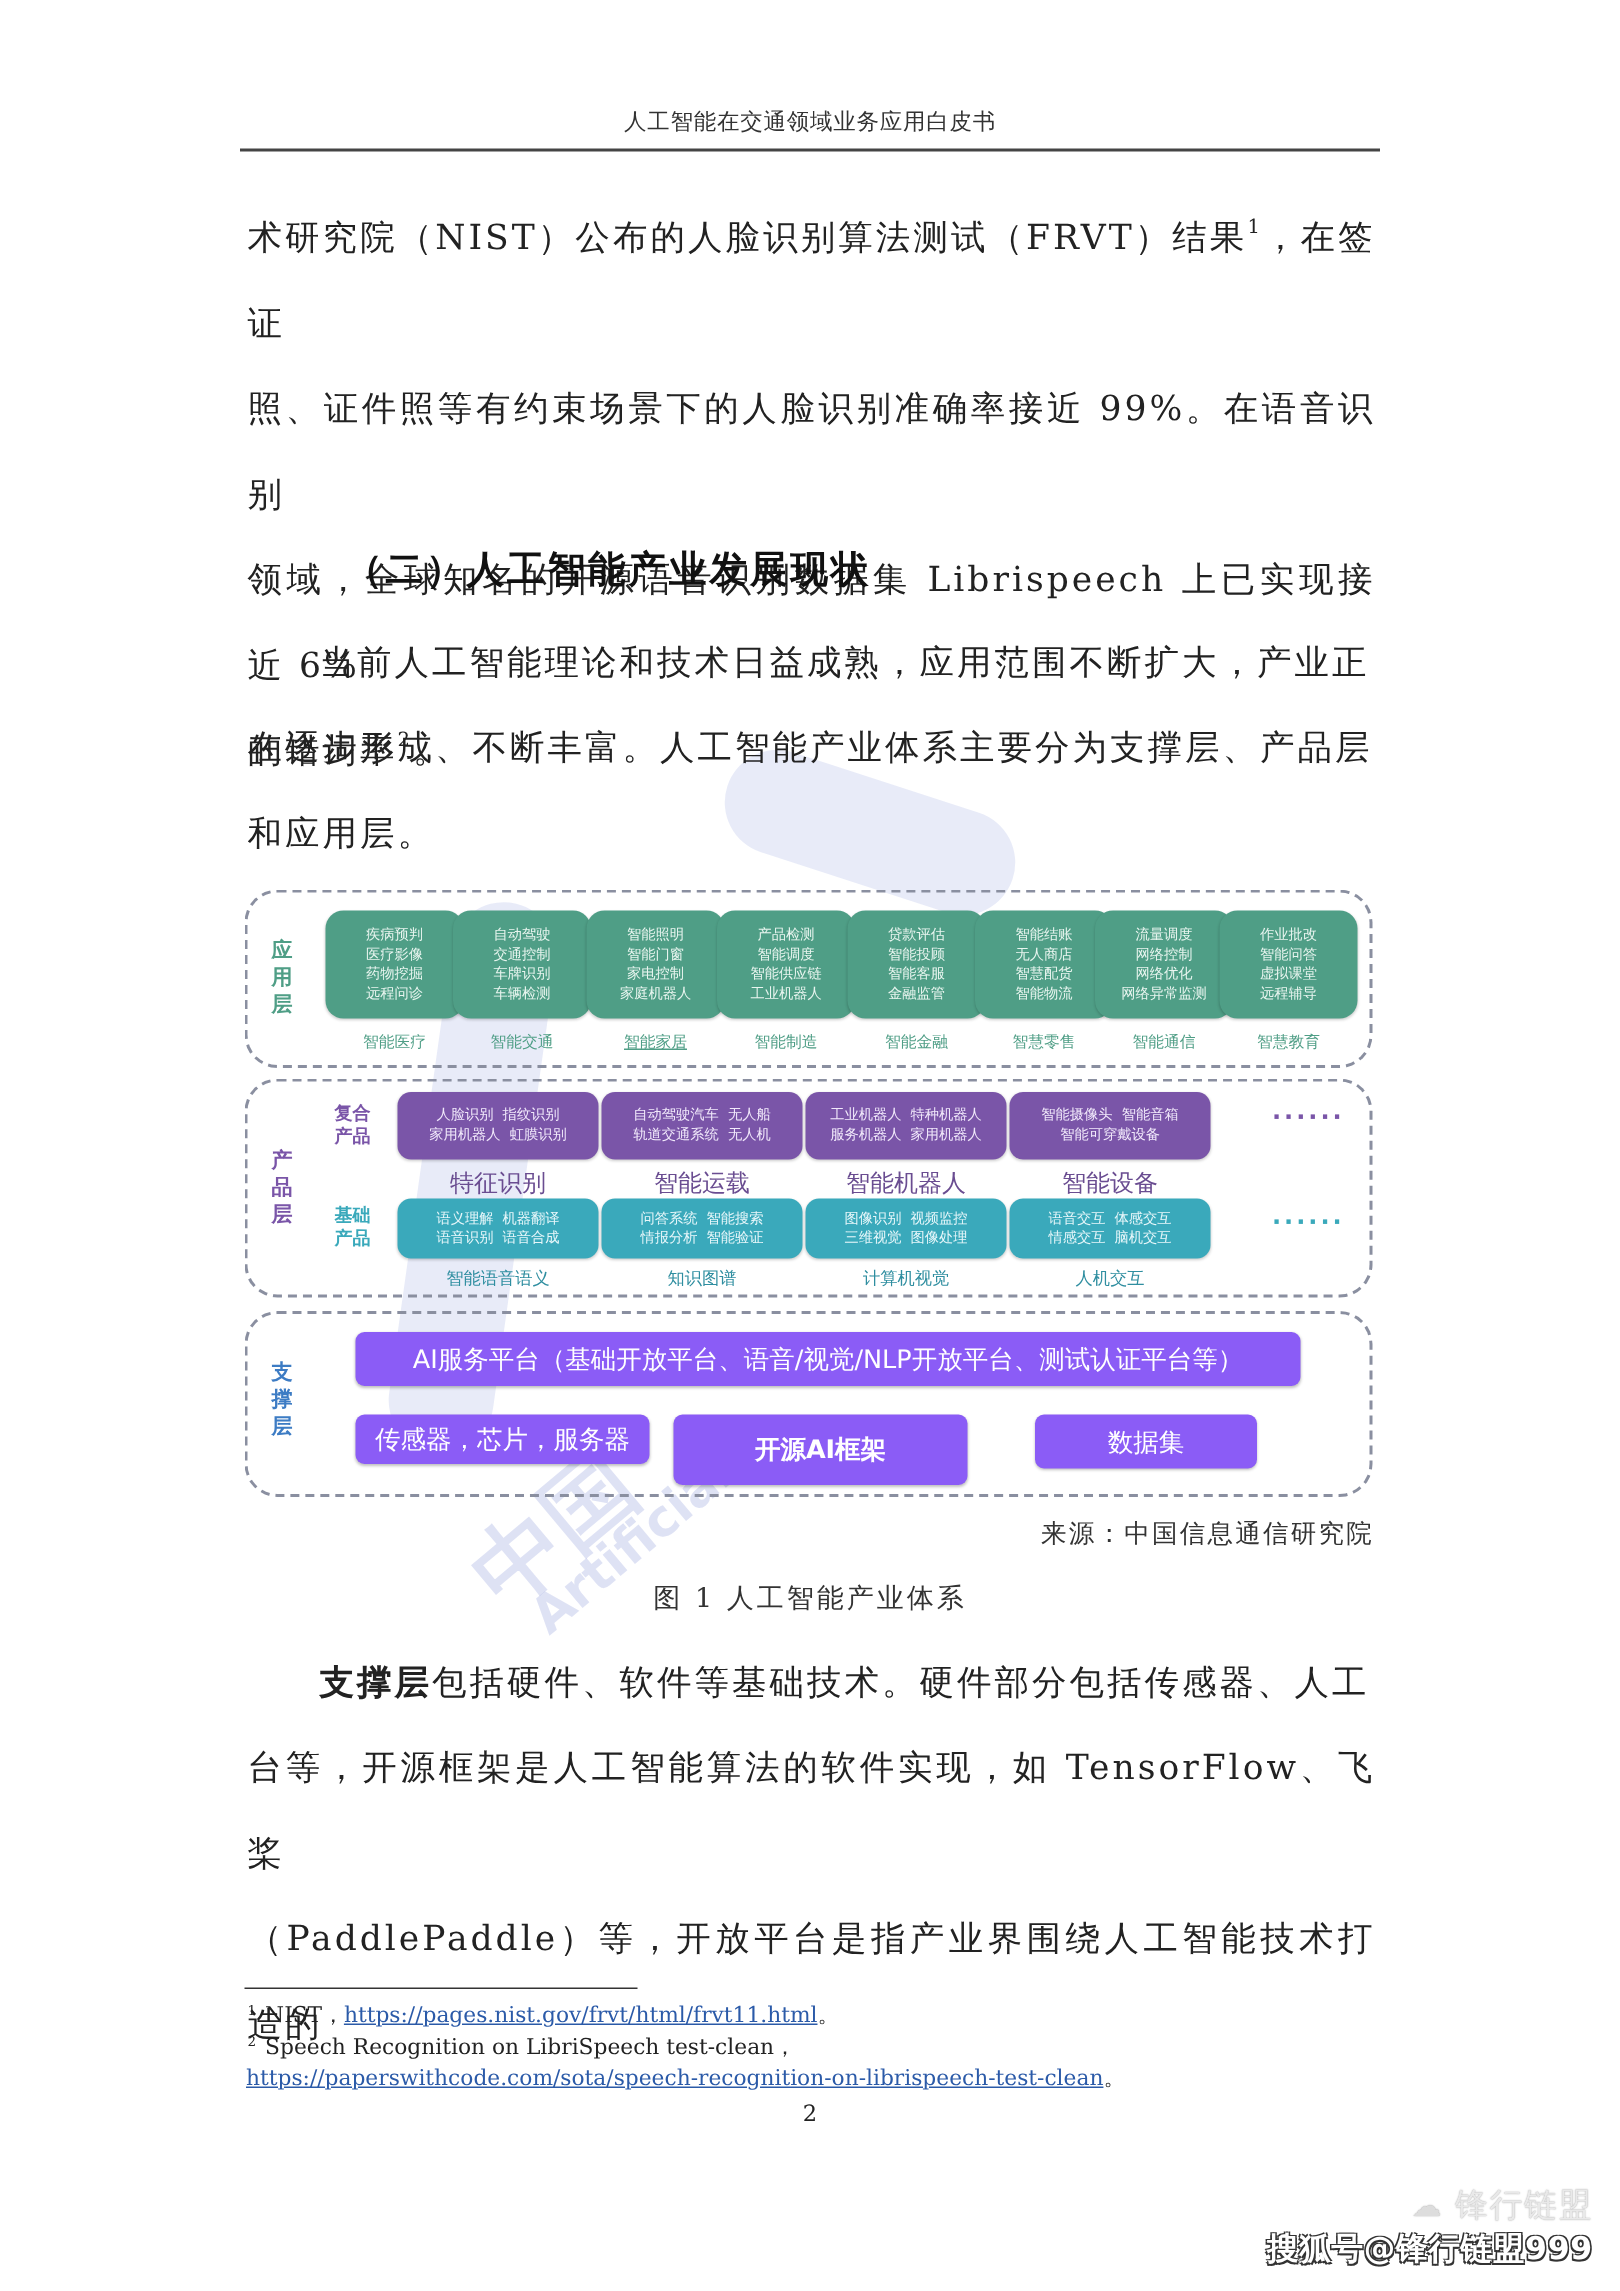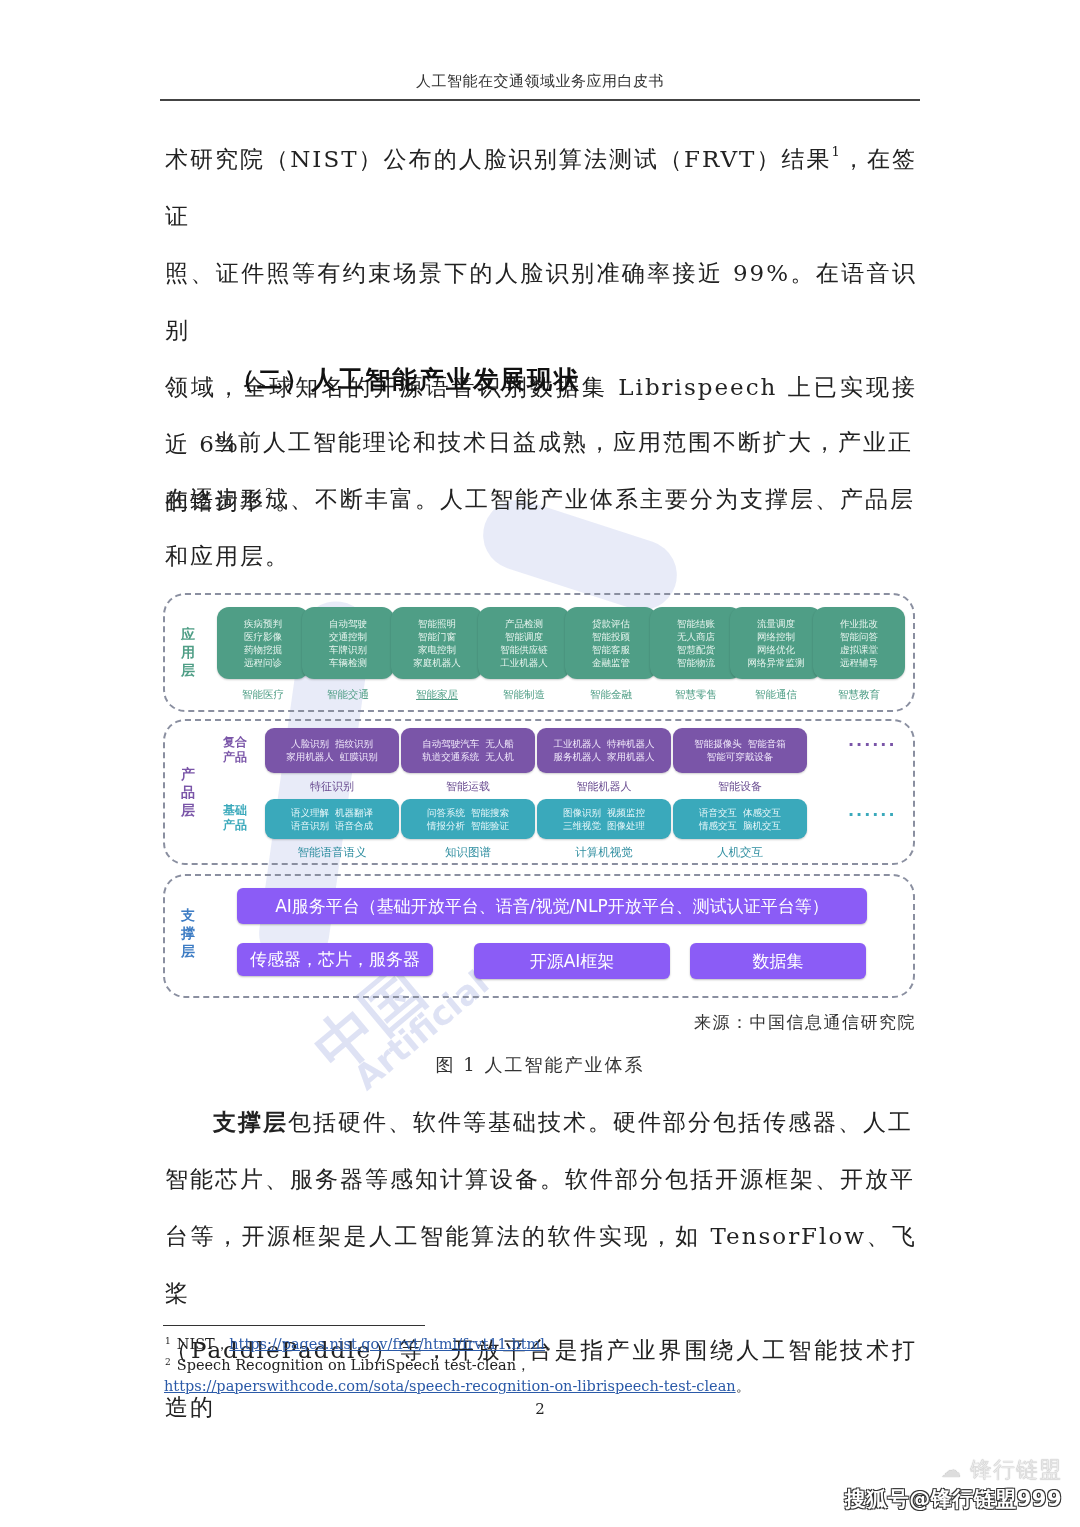--- a/index.html
+++ b/index.html
@@ -30,21 +30,21 @@
              box-shadow: 0 1px 2px rgba(0,0,0,0.2); }
   .app-cap { position: absolute; top: 93px; width: 92px; text-align: center; font-family: "DejaVu Sans", sans-serif;
              font-size: 10.5px; color: #4f9e86; }
 
   .sub-label { position: absolute; font-family: "DejaVu Sans", sans-serif; font-weight: bold; font-size: 12px;
                line-height: 15px; text-align: center; width: 30px; }
   .combo-box { position: absolute; top: 7px; width: 134px; height: 45px; background: #7a55a8; border-radius: 9px;
                color: #f1e9fb; font-family: "DejaVu Sans", sans-serif; font-size: 9.5px; line-height: 13px;
                text-align: center; padding-top: 9px; box-sizing: border-box; box-shadow: 0 1px 2px rgba(0,0,0,0.2); }
   .combo-cap { position: absolute; top: 58px; width: 134px; text-align: center; font-family: "DejaVu Sans", sans-serif;
-               font-size: 11px; color: #6a4d91; }
+               font-size: 16px; color: #6a4d91; }
   .base-box { position: absolute; top: 78px; width: 134px; height: 40px; background: #3aa9bb; border-radius: 9px;
               color: #e7f7fa; font-family: "DejaVu Sans", sans-serif; font-size: 9.5px; line-height: 13px;
               text-align: center; padding-top: 7px; box-sizing: border-box; box-shadow: 0 1px 2px rgba(0,0,0,0.2); }
   .base-cap { position: absolute; top: 124px; width: 134px; text-align: center; font-family: "DejaVu Sans", sans-serif;
               font-size: 11.5px; color: #2f8ea0; }
   .dots { position: absolute; font-size: 16px; letter-spacing: 2px; font-weight: bold; font-family: "DejaVu Sans", sans-serif; }
 
   .sup-box { position: absolute; background: #8b5cf6; border-radius: 6px; color: #ffffff;
              font-family: "DejaVu Sans", sans-serif; font-size: 17px; display: flex; align-items: center;
              justify-content: center; box-shadow: 0 1px 2px rgba(0,0,0,0.25); }
@@ -206,31 +206,30 @@
           <div class="base-cap" style="left: 508px;">人机交互</div>
         </div>
       <div class="dots" style="left:683px; top:14px; color:#7a55a8;">······</div>
       <div class="dots" style="left:683px; top:84px; color:#3aa9bb;">······</div>
     </div>
 
     <div class="layer sup-layer">
       <div class="layer-label" style="left:14px; top:30px; color:#3d7cc4;">支撑层</div>
       <div class="sup-box" style="left:72px; top:12px; width:630px; height:36px;">AI服务平台（基础开放平台、语音/视觉/NLP开放平台、测试认证平台等）</div>
       <div class="sup-box" style="left:72px; top:67px; width:196px; height:33px;">传感器，芯片，服务器</div>
-      <div class="sup-box" style="left:309px; top:67px; width:196px; height:36px;">开源AI框架</div>
-      <div class="sup-box" style="left:525px; top:67px; width:176px; height:36px;">数据集</div>
+      <div class="sup-box" style="left:284px; top:67px; width:196px; height:47px;font-weight:bold;">开源AI框架</div>
+      <div class="sup-box" style="left:525px; top:67px; width:148px; height:36px;">数据集</div>
     </div>
   </div>
 
   <div class="source">来源：中国信息通信研究院</div>
   <div class="caption">图 1  人工智能产业体系</div>
 
   <div class="para" style="top:1094px;">
     <div style="text-indent:48px;"><b style="font-family:'DejaVu Sans',sans-serif;">支撑层</b><span>包括硬件、软件等基础技术。硬件部分包括传感器、人工</span></div>
-    <div>智能芯片、服务器等感知计算设备。软件部分包括开源框架、开放平</div>
     <div>台等，开源框架是人工智能算法的软件实现，如 TensorFlow、飞桨</div>
     <div>（PaddlePaddle）等，开放平台是指产业界围绕人工智能技术打造的</div>
   </div>
 
   <div class="foot-rule"></div>
   <div class="footnote" style="top:1334px;">
     <sup>1</sup><span>NIST，</span><a>https://pages.nist.gov/frvt/html/frvt11.html</a><span>。</span>
   </div>
   <div class="footnote" style="top:1355px;">
     <sup>2</sup><span>Speech Recognition on LibriSpeech test-clean，</span>

